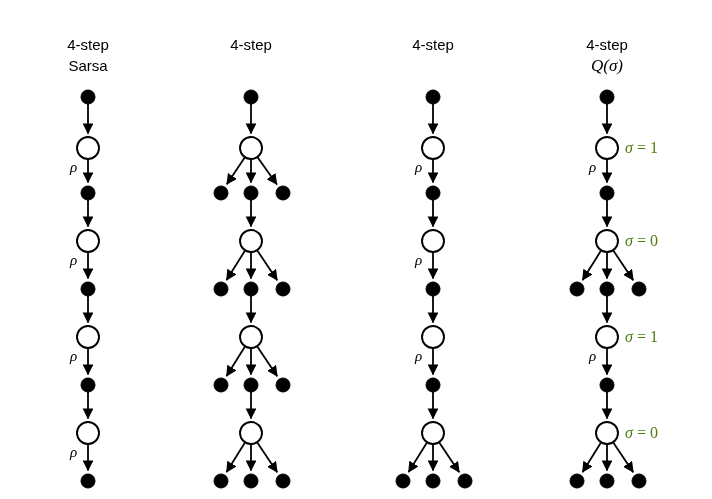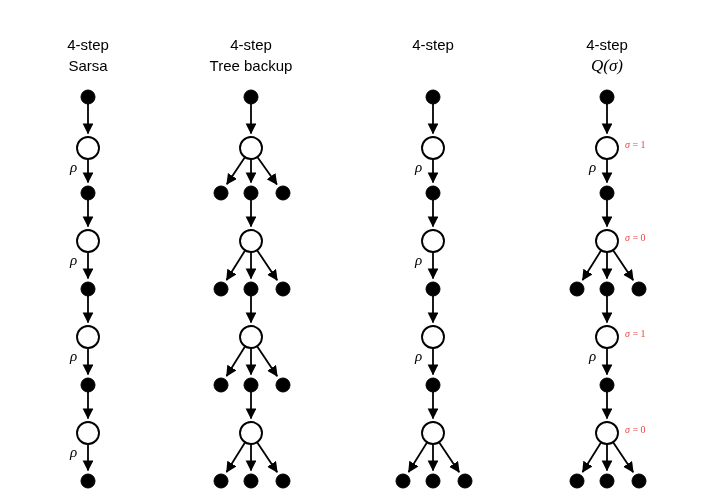--- a/index.html
+++ b/index.html
@@ -36,22 +36,22 @@
   .math {
     font-family: "Liberation Serif", "DejaVu Serif", serif;
     font-style: italic;
   }
   .math-upright {
     font-style: normal;
   }
   .node-label {
     position: absolute;
     font-family: "Liberation Serif", "DejaVu Serif", serif;
-    font-size: 10px;
-    color: #ef4444;
+    font-size: 16px;
+    color: #4d7c0f;
     white-space: nowrap;
     text-align: right;
   }
   .rho-label {
     position: absolute;
     font-family: "Liberation Serif", "DejaVu Serif", serif;
     font-style: italic;
     font-size: 15px;
     color: #000000;
   }
@@ -164,21 +164,21 @@
         <circle cx="607" cy="289" r="7" fill="#000000" stroke="#000000" stroke-width="1"></circle>
         <circle cx="607" cy="337" r="11" fill="#ffffff" stroke="#000000" stroke-width="1.9"></circle>
         <circle cx="607" cy="385" r="7" fill="#000000" stroke="#000000" stroke-width="1"></circle>
         <circle cx="607" cy="433" r="11" fill="#ffffff" stroke="#000000" stroke-width="1.9"></circle>
         <circle cx="607" cy="481" r="7" fill="#000000" stroke="#000000" stroke-width="1"></circle>
       </g>
   </svg>
 
   <div id="titles-layer">
       <div class="col-title" style="left: -22px; top: 34px; width: 220px;"><span class="title-line1">4-step</span><span class="title-line2">Sarsa</span></div>
-      <div class="col-title" style="left: 141px; top: 34px; width: 220px;"><span class="title-line1">4-step</span><span class="title-line2">Tree backup</span></div>
+      <div class="col-title" style="left: 141px; top: 34px; width: 220px;"><span class="title-line1">4-step</span></div>
       <div class="col-title" style="left: 323px; top: 34px; width: 220px;"><span class="title-line1">4-step</span></div>
       <div class="col-title" style="left: 497px; top: 34px; width: 220px;"><span class="title-line1">4-step</span><span class="title-line2 math" style="font-size: 17px;">Q(σ)</span></div>
     </div>
   <div id="labels-layer">
       <div class="rho-label" style="left: 70px; top: 159px;">ρ</div>
       <div class="rho-label" style="left: 70px; top: 252px;">ρ</div>
       <div class="rho-label" style="left: 70px; top: 348px;">ρ</div>
       <div class="rho-label" style="left: 70px; top: 444px;">ρ</div>
       <div class="rho-label" style="left: 415px; top: 159px;">ρ</div>
       <div class="rho-label" style="left: 415px; top: 252px;">ρ</div>

